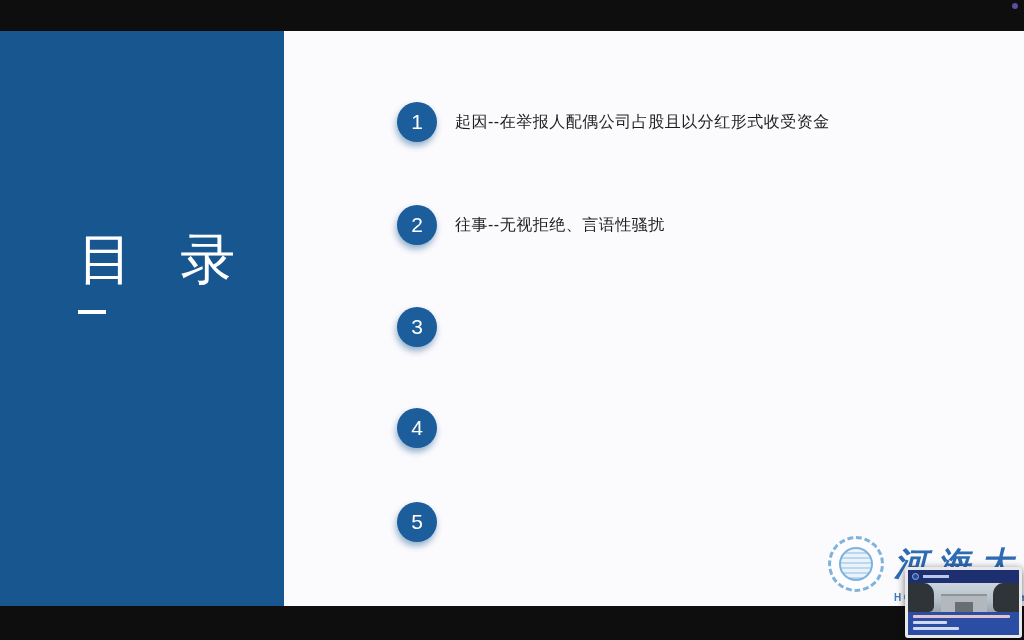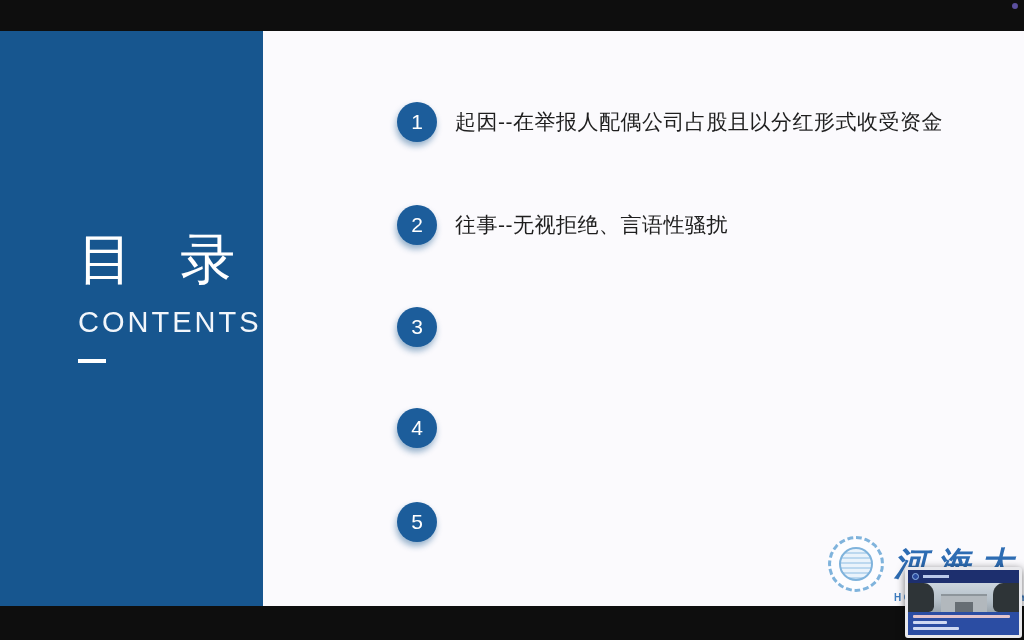--- a/index.html
+++ b/index.html
@@ -13,42 +13,42 @@
   .bar.top { top:0; height:31px; }
   .bar.bottom { top:606px; height:34px; }
   .rec-dot { position:absolute; right:6px; top:3px; width:6px; height:6px;
              border-radius:50%; background:#5b4f9e; }
 
   
   .slide { position:absolute; top:31px; left:0; width:1024px; height:575px;
            background:#fbfafd; }
 
   
-  .sidebar { position:absolute; left:0; top:0; width:263px; height:575px;
+  .sidebar { position:absolute; left:0; top:0; width:284px; height:575px;
              background:#17568f; }
   .toc-block { position:absolute; left:78px; top:198px; color:#fff; }
   .toc-title { font-size:55px; font-weight:500; letter-spacing:16px;
                line-height:1.1; white-space:nowrap; }
   .toc-subtitle { margin-top:16px; font-size:29px; font-weight:400;
                   letter-spacing:3px; color:#f2f6fb; }
   .toc-dash { margin-top:20px; width:28px; height:4px; background:#ffffff; }
 
   
   .toc-list { position:absolute; left:397px; top:0; width:620px; height:575px; }
   .item { position:absolute; display:flex; align-items:center; }
   .item:nth-child(1) { top:71px; }
   .item:nth-child(2) { top:174px; }
   .item:nth-child(3) { top:276px; }
   .item:nth-child(4) { top:377px; }
   .item:nth-child(5) { top:471px; }
   .num { width:40px; height:40px; border-radius:50%; background:#1c5d9b;
          color:#ffffff; font-size:21px; font-weight:500;
          display:flex; align-items:center; justify-content:center;
          box-shadow:-1px 4px 6px rgba(23,86,143,.45); flex:0 0 40px; }
-  .txt { margin-left:18px; font-size:21px; font-weight:500; color:#1e1e1e;
+  .txt { margin-left:18px; font-size:16px; font-weight:500; color:#1e1e1e;
          letter-spacing:.5px; white-space:nowrap; }
 
   
   .logo { position:absolute; left:828px; top:505px; display:flex;
           align-items:flex-start; }
   .seal { width:56px; height:56px; border-radius:50%;
           border:3px dashed #7fb3dc; background:#fdfdff;
           display:flex; align-items:center; justify-content:center; }
   .seal-inner { width:34px; height:34px; border-radius:50%;
                 border:2px solid #7fb3dc;
@@ -95,21 +95,20 @@
 
   <div class="bar top">
     <span class="rec-dot"></span>
   </div>
 
   <div class="slide">
 
     <aside class="sidebar">
       <div class="toc-block">
         <div class="toc-title">目 录</div>
-        <div class="toc-subtitle">CONTENTS</div>
         <div class="toc-dash"></div>
       </div>
     </aside>
 
     <div class="toc-list">
       <div class="item">
         <span class="num">1</span>
         <span class="txt">起因--在举报人配偶公司占股且以分红形式收受资金</span>
       </div>
       <div class="item">

